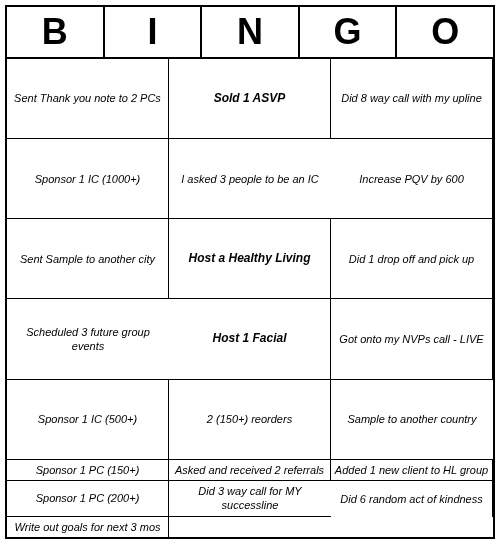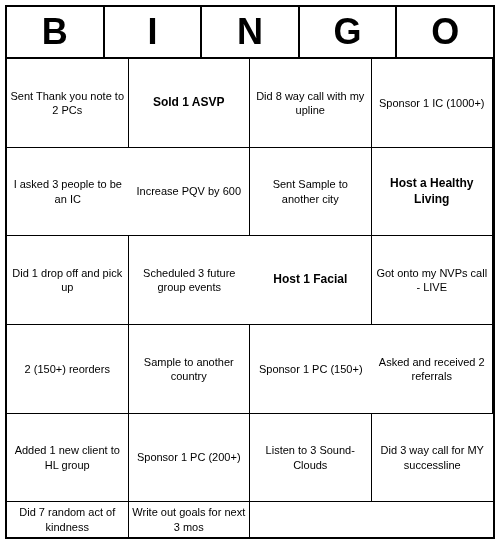--- a/index.html
+++ b/index.html
@@ -32,23 +32,24 @@
       font-size: 36px;
       font-weight: bold;
       border-right: 2px solid #000;
       font-family: Arial, sans-serif;
     }
     .bingo-header .header-cell:last-child {
       border-right: none;
     }
     .bingo-grid {
       display: grid;
-      grid-template-columns: repeat(4, 1fr);
+      grid-template-columns: repeat(3, 1fr);
       grid-template-rows: repeat(5, 1fr);
       flex: 1;
+      font-style: italic;
     }
     .cell {
       border-right: 1.5px solid #000;
       border-bottom: 1.5px solid #000;
       display: flex;
       align-items: center;
       justify-content: center;
       text-align: center;
       padding: 3px;
       font-size: 11px;
@@ -87,24 +88,24 @@
       <div class="cell">Did 8 way call with my upline</div>
       <div class="cell">Sponsor 1 IC (1000+)</div>
       <div class="cell">I asked 3 people to be an IC</div>
       <div class="cell">Increase PQV by 600</div>
       <div class="cell">Sent Sample to another city</div>
       <div class="cell medium-text">Host a Healthy Living</div>
       <div class="cell">Did 1 drop off and pick up</div>
       <div class="cell">Scheduled 3 future group events</div>
       <div class="cell large-text">Host 1 Facial</div>
       <div class="cell">Got onto my NVPs call - LIVE</div>
+      <div class="cell">Sponsor 1 IC (500+)</div>
       <div class="cell">2 (150+) reorders</div>
       <div class="cell">Sample to another country</div>
       <div class="cell">Sponsor 1 PC (150+)</div>
       <div class="cell">Asked and received 2 referrals</div>
       <div class="cell">Added 1 new client to HL group</div>
       <div class="cell">Sponsor 1 PC (200+)</div>
-      <div class="cell">Listen to 3 Sound-Clouds</div>
       <div class="cell">Did 3 way call for MY successline</div>
-      <div class="cell">Did 7 random act of kindness</div>
+      <div class="cell">Did 6 random act of kindness</div>
       <div class="cell">Write out goals for next 3 mos</div>
     </div>
 </div>
 
 </body></html>

